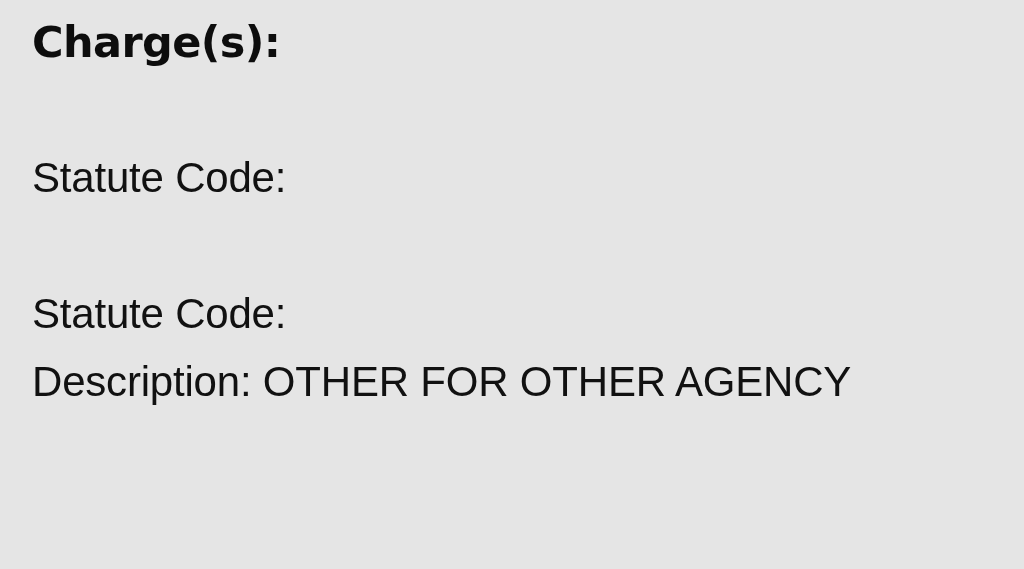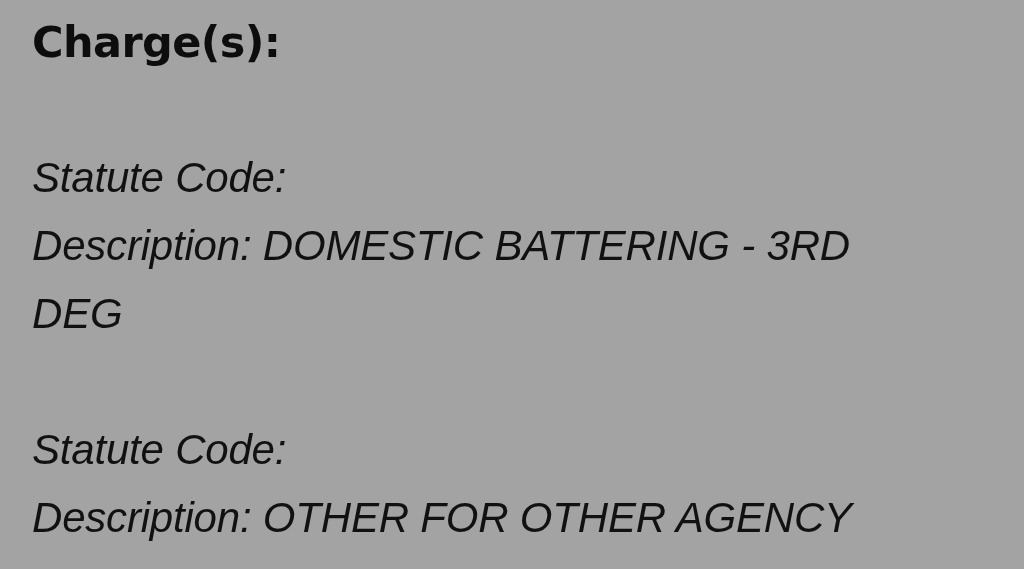--- a/index.html
+++ b/index.html
@@ -11,21 +11,21 @@
     height: 569px;
     background: #ffffff;
     font-family: "Liberation Sans", sans-serif;
     overflow: hidden;
   }
 
   #page {
     position: relative;
     width: 1024px;
     height: 569px;
-    background: #a3a3a3;
+    background: #e5e5e5;
     box-sizing: border-box;
     padding: 0;
   }
 
   .content {
     position: absolute;
     left: 32px;
     top: 0;
     right: 0;
   }
@@ -43,21 +43,20 @@
   }
 
   .spacer-line {
     height: 68px;
     line-height: 68px;
     font-size: 42px;
   }
 
   .charge-block {
     margin: 0;
-    font-style: italic;
   }
 
   .charge-line {
     font-family: "Liberation Sans", sans-serif;
     font-weight: 300;
     font-size: 42px;
     line-height: 68px;
     color: #111111;
     letter-spacing: -0.2px;
     margin: 0;
@@ -90,24 +89,20 @@
   <div class="content">
 
     <h1 class="section-heading">Charge(s):</h1>
 
     <div class="spacer-line">&nbsp;</div>
 
     <div class="charge-block">
       <div class="charge-line">
         <span class="label">Statute Code:</span><span class="value"></span>
       </div>
-      <div class="desc-wrap">
-        <span class="label">Description:</span>
-        <span class="value">DOMESTIC BATTERING - 3RD DEG</span>
-      </div>
     </div>
 
     <div class="spacer-line">&nbsp;</div>
 
     <div class="charge-block">
       <div class="charge-line">
         <span class="label">Statute Code:</span><span class="value"></span>
       </div>
       <div class="desc-wrap">
         <span class="label">Description:</span>

